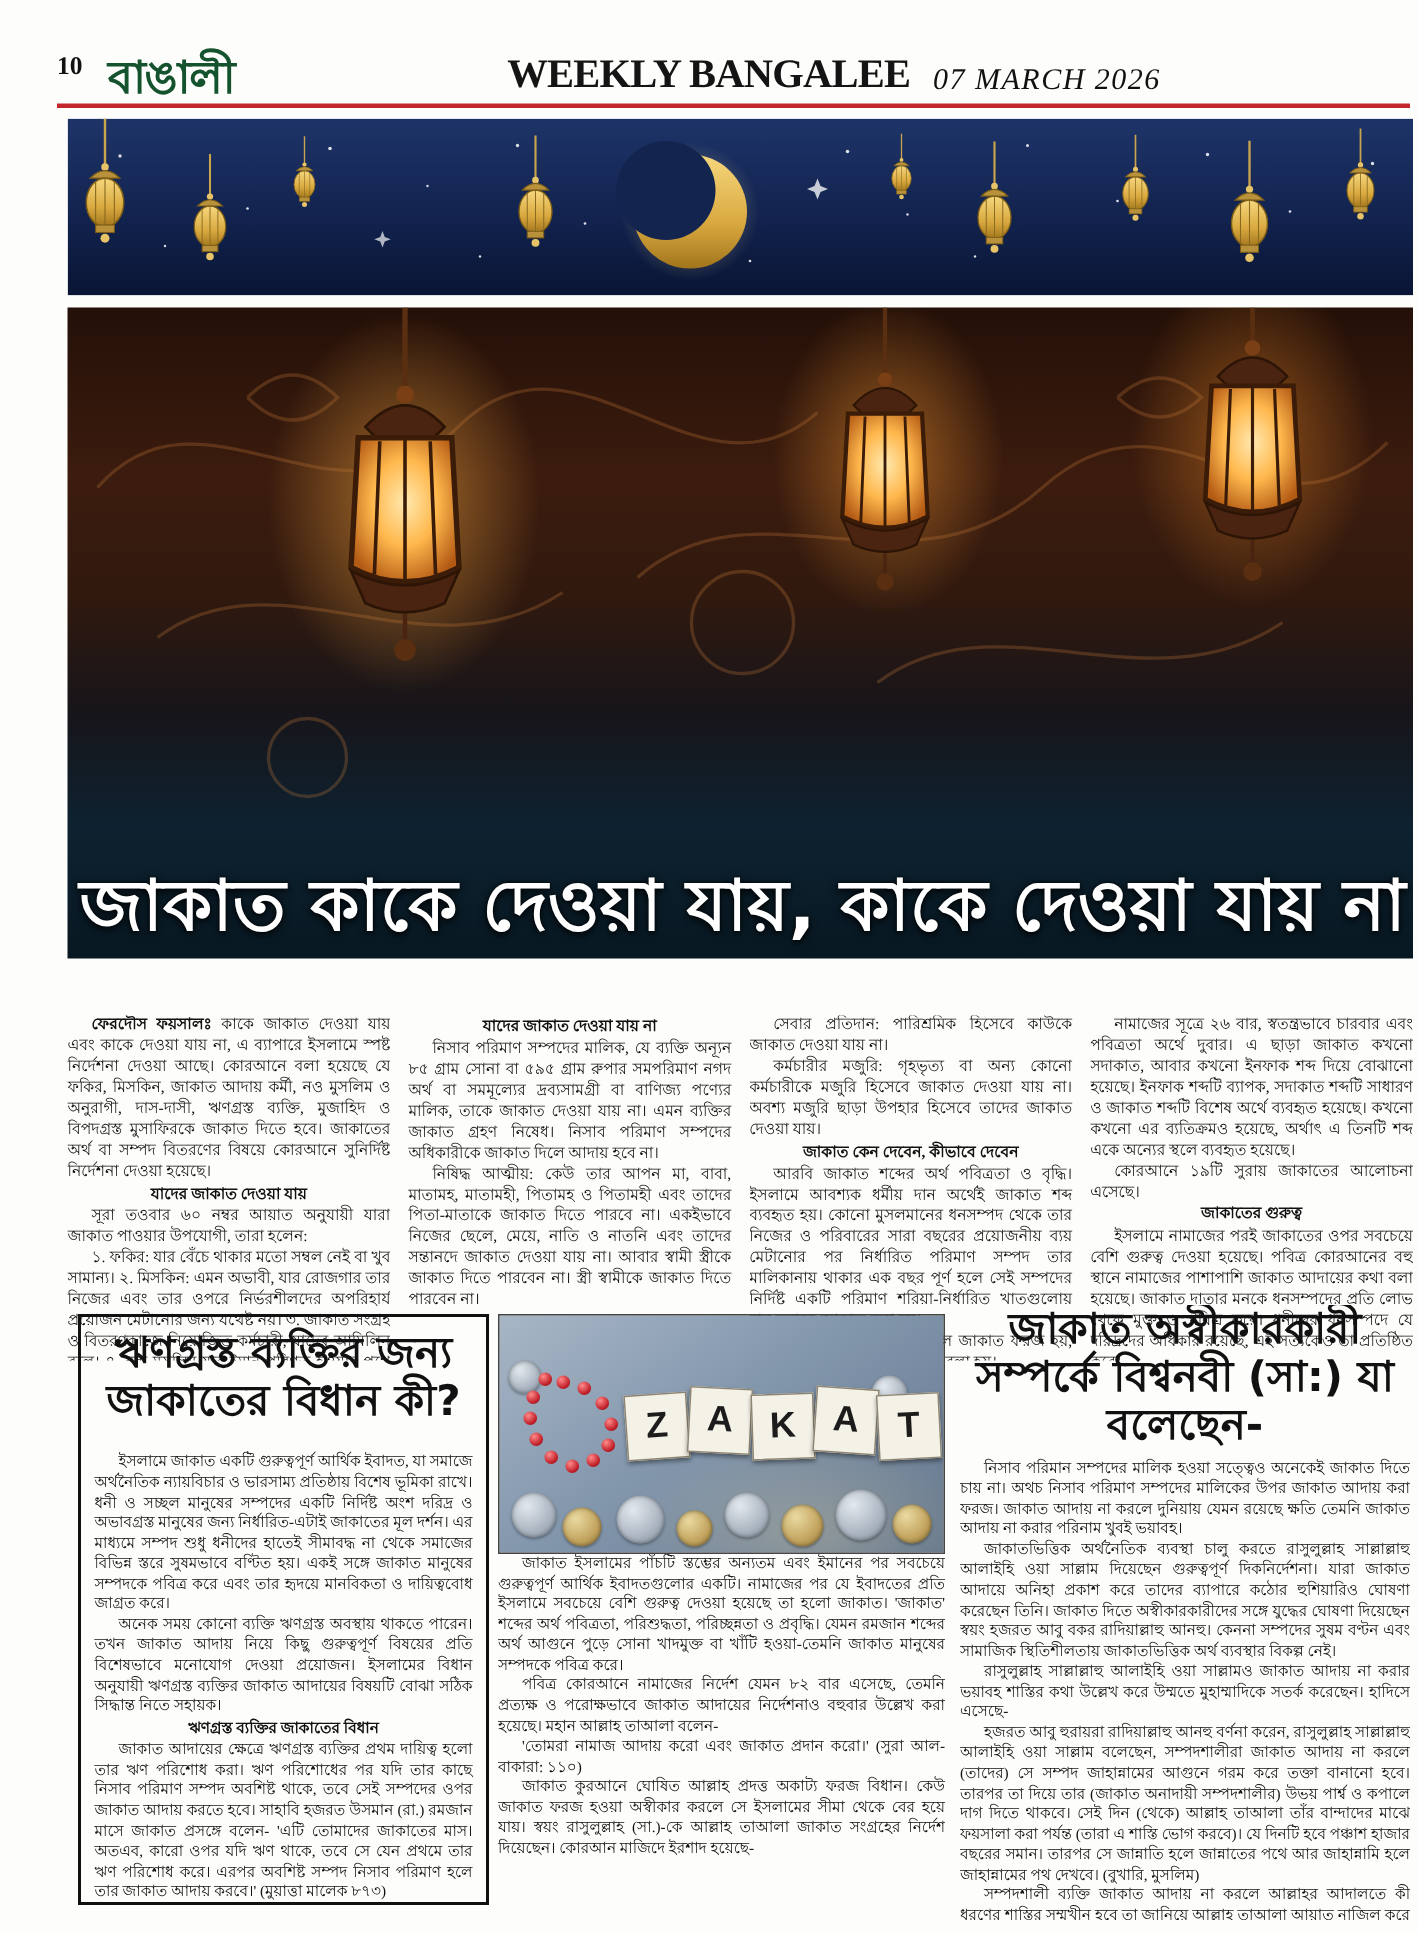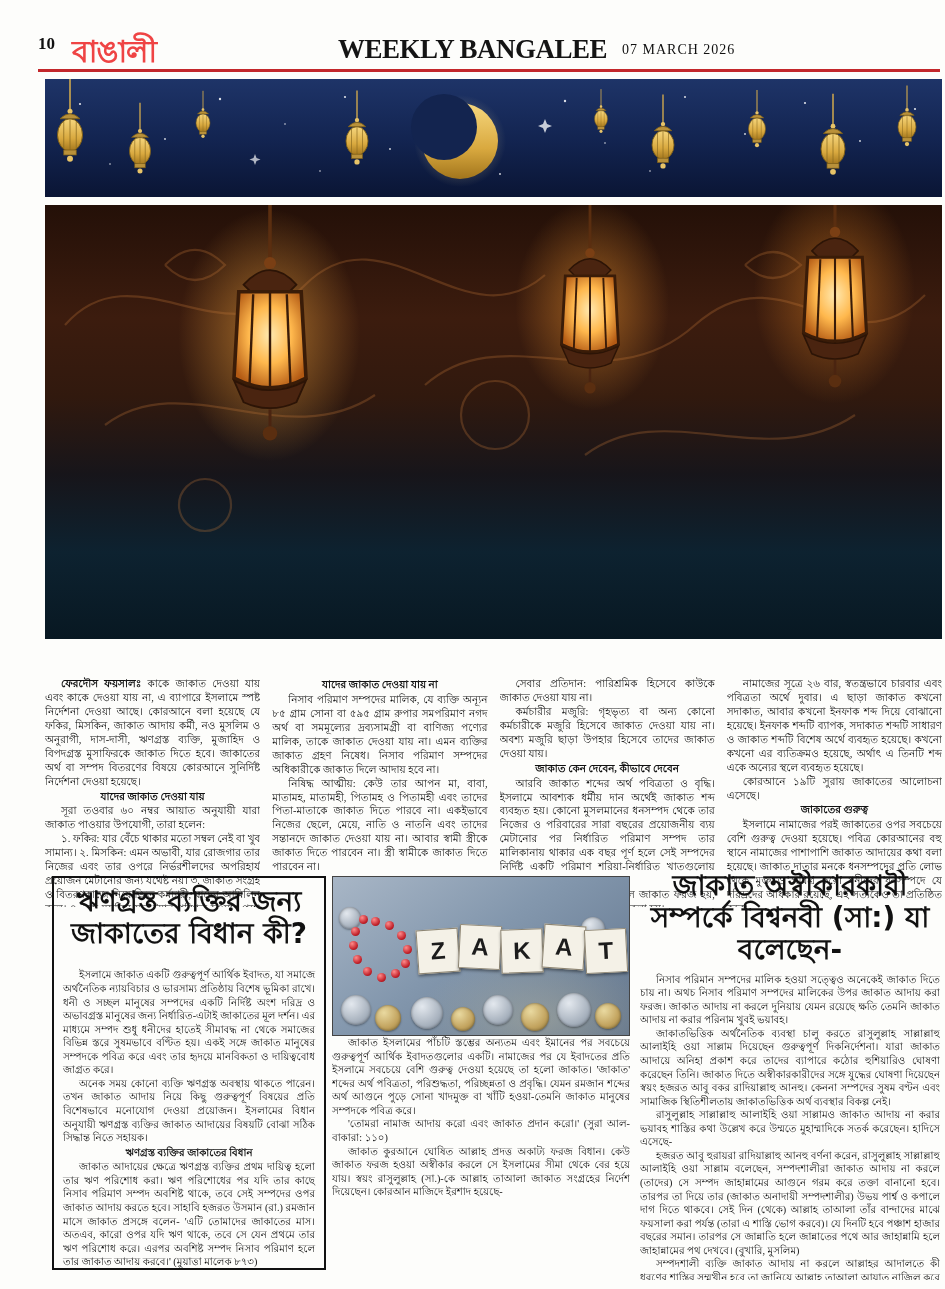--- a/index.html
+++ b/index.html
@@ -3,27 +3,27 @@
 <meta charset="utf-8">
 <style>
   html,body{margin:0;padding:0;}
   body{
     width:945px;height:1289px;position:relative;background:#fdfdfb;
     font-family:"Liberation Serif","DejaVu Sans",serif;color:#111;overflow:hidden;
   }
   
   .hdr{position:absolute;left:0;top:28px;width:945px;height:46px;}
   .pagenum{position:absolute;left:38px;top:6px;font-size:17px;font-weight:700;}
-  .logo{position:absolute;left:72px;top:0px;font-size:30px;font-weight:800;color:#ef4444;
+  .logo{position:absolute;left:72px;top:0px;font-size:30px;font-weight:800;color:#14532d;
         font-family:"DejaVu Sans",sans-serif;letter-spacing:-1px;}
   .volissue{position:absolute;left:252px;top:14px;font-size:15px;letter-spacing:.5px;margin-top:35px;}
   .volissue .dot{color:#d41f26;font-size:11px;vertical-align:2px;padding:0 5px;}
   .masthead{position:absolute;left:50%;transform:translateX(-50%);top:6px;font-size:27px;
             font-weight:800;letter-spacing:-.5px;color:#141414;white-space:nowrap;}
-  .dateline{position:absolute;left:622px;top:14px;font-size:14px;letter-spacing:1px;}
+  .dateline{position:absolute;left:622px;top:14px;font-size:20px;letter-spacing:1px;font-style:italic;}
   .redrule{position:absolute;left:38px;top:41px;width:902px;height:3px;background:#c3272b;}
   
   .banner{position:absolute;left:45px;top:79px;width:897px;height:118px;overflow:hidden;}
   
   .photo{position:absolute;left:45px;top:205px;width:897px;height:434px;overflow:hidden;
     background:
       radial-gradient(130px 180px at 25% 30%, rgba(255,176,66,.55), rgba(120,50,10,0) 70%),
       radial-gradient(110px 150px at 61% 23%, rgba(255,160,50,.5), rgba(120,50,10,0) 70%),
       radial-gradient(115px 160px at 88% 20%, rgba(255,150,40,.45), rgba(120,50,10,0) 70%),
       linear-gradient(180deg,#241008 0%,#3c1c0e 26%,#31190e 44%,#17151a 62%,#0d2230 80%,#081822 100%);
@@ -184,20 +184,21 @@
       <path d="M700,60 q28,-26 56,0 q-28,26 -56,0"></path>
       <circle cx="450" cy="210" r="34"></circle>
       <circle cx="160" cy="300" r="26"></circle>
     </g>
     <g>
       <use href="#biglant" transform="translate(225,130) scale(1.2)"></use>
       <use href="#biglant" transform="translate(545,105) scale(.95)"></use>
       <use href="#biglant" transform="translate(790,90) scale(1.05)"></use>
     </g>
   </svg>
+  <div class="photo-headline">জাকাত কাকে দেওয়া যায়, কাকে দেওয়া যায় না</div>
 </div>
 
 <div class="maincols">
   <div class="col">
       <div class="para"><span class="lead">ফেরদৌস ফয়সালঃ </span>কাকে জাকাত দেওয়া যায় এবং কাকে দেওয়া যায় না, এ ব্যাপারে ইসলামে স্পষ্ট নির্দেশনা দেওয়া আছে। কোরআনে বলা হয়েছে যে ফকির, মিসকিন, জাকাত আদায় কর্মী, নও মুসলিম ও অনুরাগী, দাস-দাসী, ঋণগ্রস্ত ব্যক্তি, মুজাহিদ ও বিপদগ্রস্ত মুসাফিরকে জাকাত দিতে হবে। জাকাতের অর্থ বা সম্পদ বিতরণের বিষয়ে কোরআনে সুনির্দিষ্ট নির্দেশনা দেওয়া হয়েছে।</div>
       <div class="subhead">যাদের জাকাত দেওয়া যায়</div>
       <div class="para">সূরা তওবার ৬০ নম্বর আয়াত অনুযায়ী যারা জাকাত পাওয়ার উপযোগী, তারা হলেন:</div>
       <div class="para">১. ফকির: যার বেঁচে থাকার মতো সম্বল নেই বা খুব সামান্য। ২. মিসকিন: এমন অভাবী, যার রোজগার তার নিজের এবং তার ওপরে নির্ভরশীলদের অপরিহার্য প্রয়োজন মেটানোর জন্য যথেষ্ট নয়। ৩. জাকাত সংগ্রহ ও বিতরণকাজে নিয়োজিত কর্মচারী, যাদের আমিলিন বলে। ৪. নব্য মুসলিম যার ইমান পরিণত হওয়ার পথে আছে অথবা ইসলাম গ্রহণ করতে ইচ্ছুক কোনো অমুসলিম। ৫. মুক্তিপণ</div>
     </div>
   <div class="col">
@@ -257,20 +258,21 @@
     <div class="bead" style="left:52px;top:44px;"></div>
     <div class="bead" style="left:38px;top:40px;"></div>
     <div class="block" style="left:84px;top:52px;transform:rotate(-4deg);">Z</div>
     <div class="block" style="left:126px;top:48px;transform:rotate(3deg);">A</div>
     <div class="block" style="left:168px;top:52px;transform:rotate(-2deg);">K</div>
     <div class="block" style="left:210px;top:48px;transform:rotate(4deg);">A</div>
     <div class="block" style="left:252px;top:52px;transform:rotate(-3deg);">T</div>
   </div>
   <div>
       <div class="para">জাকাত ইসলামের পাঁচটি স্তম্ভের অন্যতম এবং ইমানের পর সবচেয়ে গুরুত্বপূর্ণ আর্থিক ইবাদতগুলোর একটি। নামাজের পর যে ইবাদতের প্রতি ইসলামে সবচেয়ে বেশি গুরুত্ব দেওয়া হয়েছে তা হলো জাকাত। 'জাকাত' শব্দের অর্থ পবিত্রতা, পরিশুদ্ধতা, পরিচ্ছন্নতা ও প্রবৃদ্ধি। যেমন রমজান শব্দের অর্থ আগুনে পুড়ে সোনা খাদমুক্ত বা খাঁটি হওয়া-তেমনি জাকাত মানুষের সম্পদকে পবিত্র করে।</div>
+      <div class="para">পবিত্র কোরআনে নামাজের নির্দেশ যেমন ৮২ বার এসেছে, তেমনি প্রত্যক্ষ ও পরোক্ষভাবে জাকাত আদায়ের নির্দেশনাও বহুবার উল্লেখ করা হয়েছে। মহান আল্লাহ তাআলা বলেন-</div>
       <div class="para">'তোমরা নামাজ আদায় করো এবং জাকাত প্রদান করো।' (সুরা আল-বাকারা: ১১০)</div>
       <div class="para">জাকাত কুরআনে ঘোষিত আল্লাহ প্রদত্ত অকাট্য ফরজ বিধান। কেউ জাকাত ফরজ হওয়া অস্বীকার করলে সে ইসলামের সীমা থেকে বের হয়ে যায়। স্বয়ং রাসুলুল্লাহ (সা.)-কে আল্লাহ তাআলা জাকাত সংগ্রহের নির্দেশ দিয়েছেন। কোরআন মাজিদে ইরশাদ হয়েছে-</div>
     </div>
 </div>
 
 <div class="rightcol">
   <h2>জাকাত অস্বীকারকারী সম্পর্কে বিশ্বনবী (সা:) যা বলেছেন-</h2>
   <div>
       <div class="para">নিসাব পরিমান সম্পদের মালিক হওয়া সত্ত্বেও অনেকেই জাকাত দিতে চায় না। অথচ নিসাব পরিমাণ সম্পদের মালিকের উপর জাকাত আদায় করা ফরজ। জাকাত আদায় না করলে দুনিয়ায় যেমন রয়েছে ক্ষতি তেমনি জাকাত আদায় না করার পরিনাম খুবই ভয়াবহ।</div>
       <div class="para">জাকাতভিত্তিক অর্থনৈতিক ব্যবস্থা চালু করতে রাসুলুল্লাহ সাল্লাল্লাহু আলাইহি ওয়া সাল্লাম দিয়েছেন গুরুত্বপূর্ণ দিকনির্দেশনা। যারা জাকাত আদায়ে অনিহা প্রকাশ করে তাদের ব্যাপারে কঠোর হুশিয়ারিও ঘোষণা করেছেন তিনি। জাকাত দিতে অস্বীকারকারীদের সঙ্গে যুদ্ধের ঘোষণা দিয়েছেন স্বয়ং হজরত আবু বকর রাদিয়াল্লাহু আনহু। কেননা সম্পদের সুষম বণ্টন এবং সামাজিক স্থিতিশীলতায় জাকাতভিত্তিক অর্থ ব্যবস্থার বিকল্প নেই।</div>

